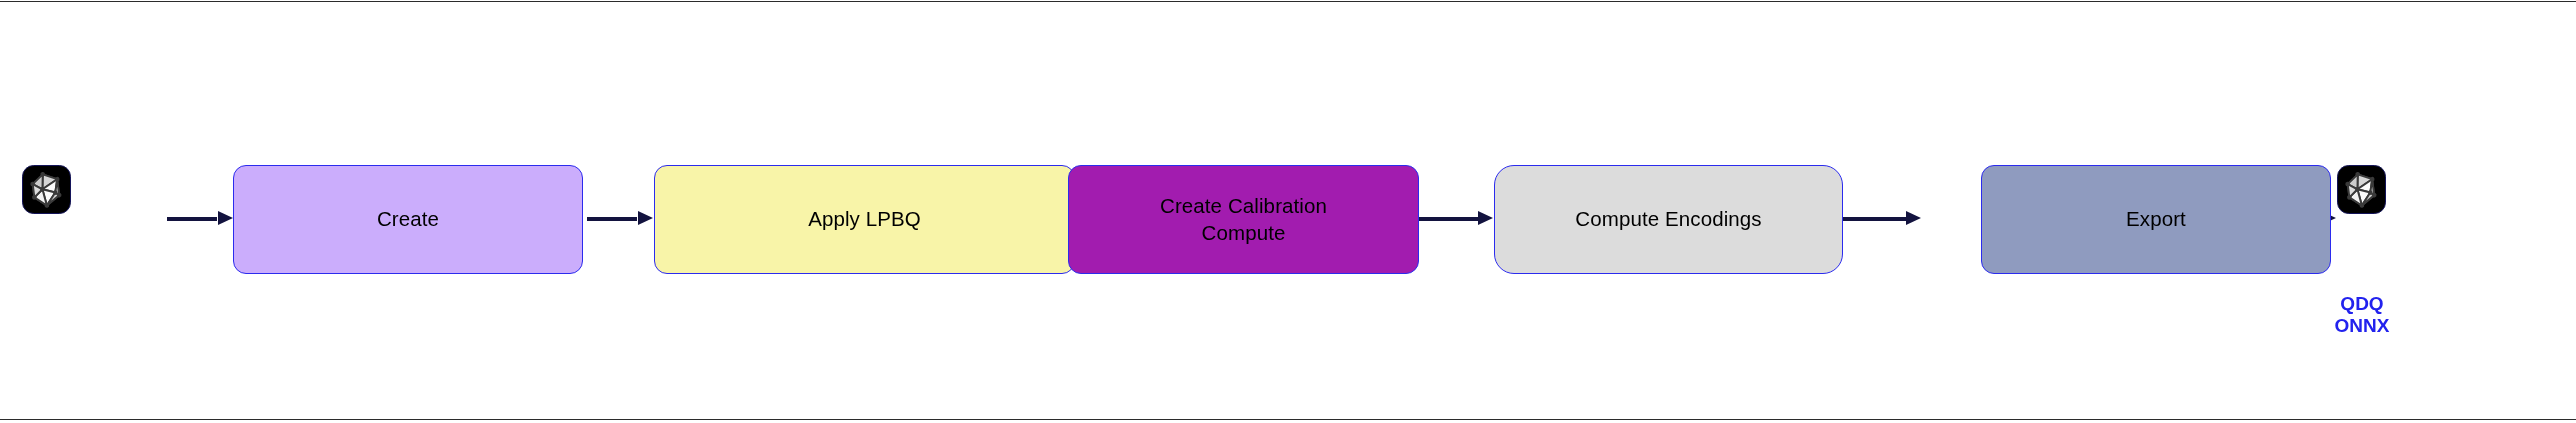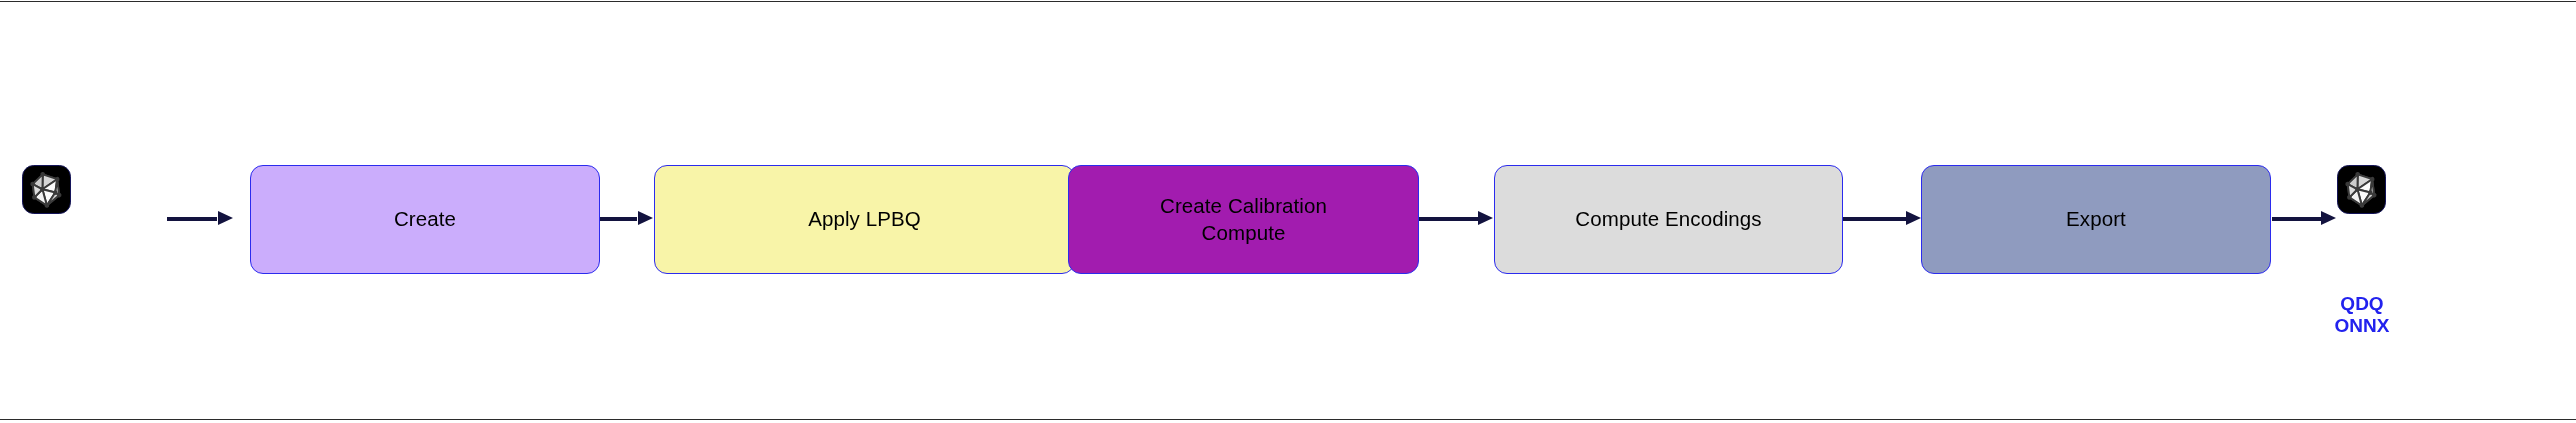--- a/index.html
+++ b/index.html
@@ -162,42 +162,42 @@
     </div>
     <div class="arrow" id="arrow-4" style="left:1843px; width:78px;">
       <div class="shaft" style="width: 63px; background: rgb(19, 19, 63);"></div>
         <div class="head" style="border-left-color: rgb(19, 19, 63);"></div>
     </div>
     <div class="arrow" id="arrow-5" style="left:2272px; width:64px;">
       <div class="shaft" style="width: 49px; background: rgb(19, 19, 63);"></div>
         <div class="head" style="border-left-color: rgb(19, 19, 63);"></div>
     </div>
 
-    <div class="node" id="node-0" style="left: 250px; width: 350px; background: rgb(203, 173, 252); border-color: rgb(43, 43, 238);">
+    <div class="node" id="node-0" style="left: 233px; width: 350px; background: rgb(203, 173, 252); border-color: rgb(43, 43, 238);">
       <span>
         <span>Create</span><br>
       </span>
     </div>
 
     <div class="node" id="node-1" style="left: 654px; width: 421px; background: rgb(248, 244, 168); border-color: rgb(43, 43, 238);">
       <span>Apply LPBQ</span>
     </div>
 
     <div class="node" id="node-2" style="left: 1068px; width: 351px; background: #a21caf; border-color: rgb(43, 43, 238);">
       <span>
         <span>Create Calibration</span><br>
         <span>Compute</span>
       </span>
     </div>
 
-    <div class="node" id="node-3" style="left: 1494px; width: 349px; background: rgb(220, 220, 220); border-color: rgb(43, 43, 238);">
+    <div class="node" id="node-3" style="left: 1494px; width: 349px; background: rgb(220, 220, 220); border-color: rgb(43, 43, 238); border-radius: 20px;">
       <span>Compute Encodings</span>
     </div>
 
-    <div class="node" id="node-4" style="left: 1921px; width: 350px; background: rgb(143, 155, 191); border-color: rgb(43, 43, 238);">
+    <div class="node" id="node-4" style="left: 1981px; width: 350px; background: rgb(143, 155, 191); border-color: rgb(43, 43, 238);">
       <span>Export</span>
     </div>
 
     <div class="onnx-tile" id="output-tile" style="left:2337px; top:165px;">
       <svg width="39" height="39" viewBox="0 0 100 100">
         <g transform="rotate(-14 50 50)">
           <polygon points="50,10 83,31 78,72 41,90 15,62 19,28" fill="#e4e4e4" stroke="#3a3a3a" stroke-width="5" stroke-linejoin="round"></polygon>
           <polygon points="50,10 83,31 40,47" fill="#d6d6d6" stroke="#3a3a3a" stroke-width="5" stroke-linejoin="round"></polygon>
           <polygon points="40,47 83,31 70,63" fill="#fcfcfc" stroke="#3a3a3a" stroke-width="5" stroke-linejoin="round"></polygon>
           <polygon points="40,47 70,63 41,90" fill="#fbfbfb" stroke="#3a3a3a" stroke-width="5" stroke-linejoin="round"></polygon>

